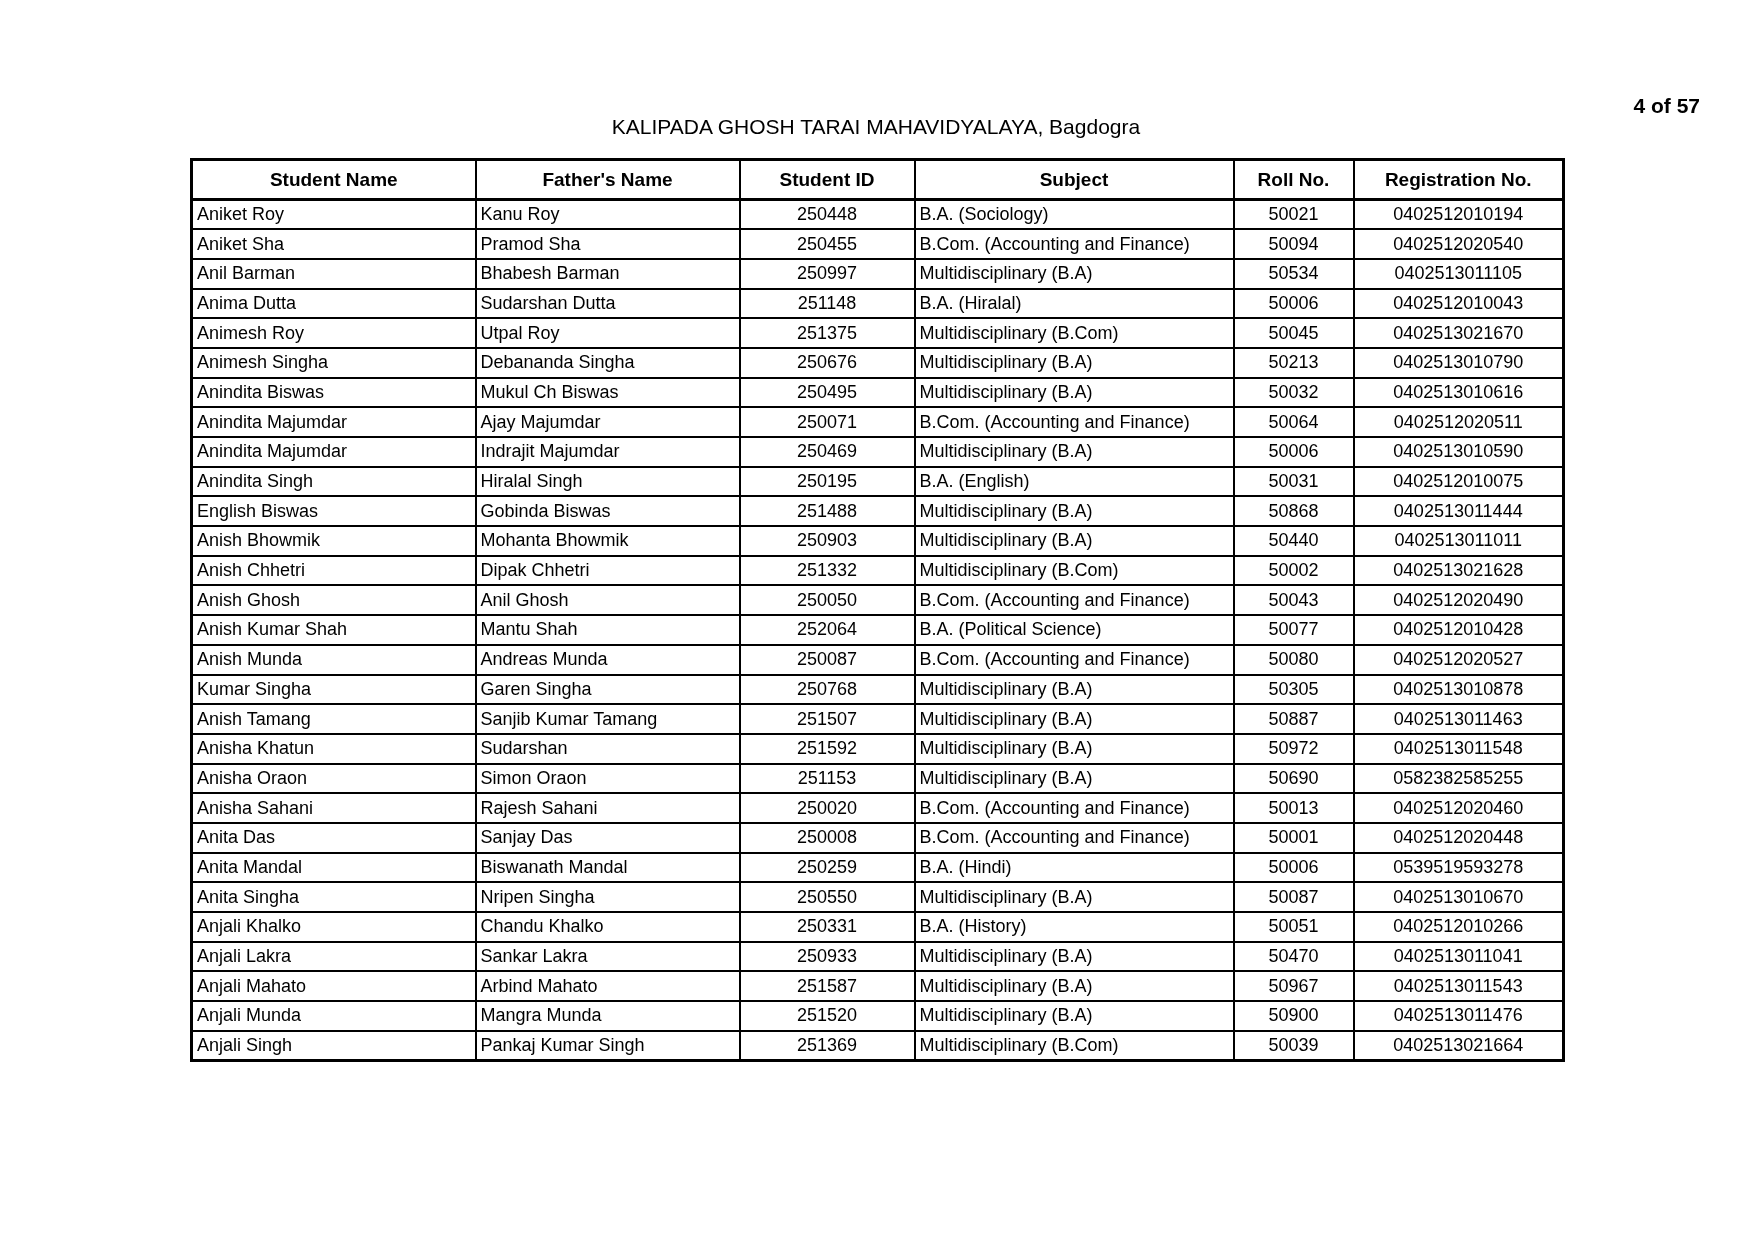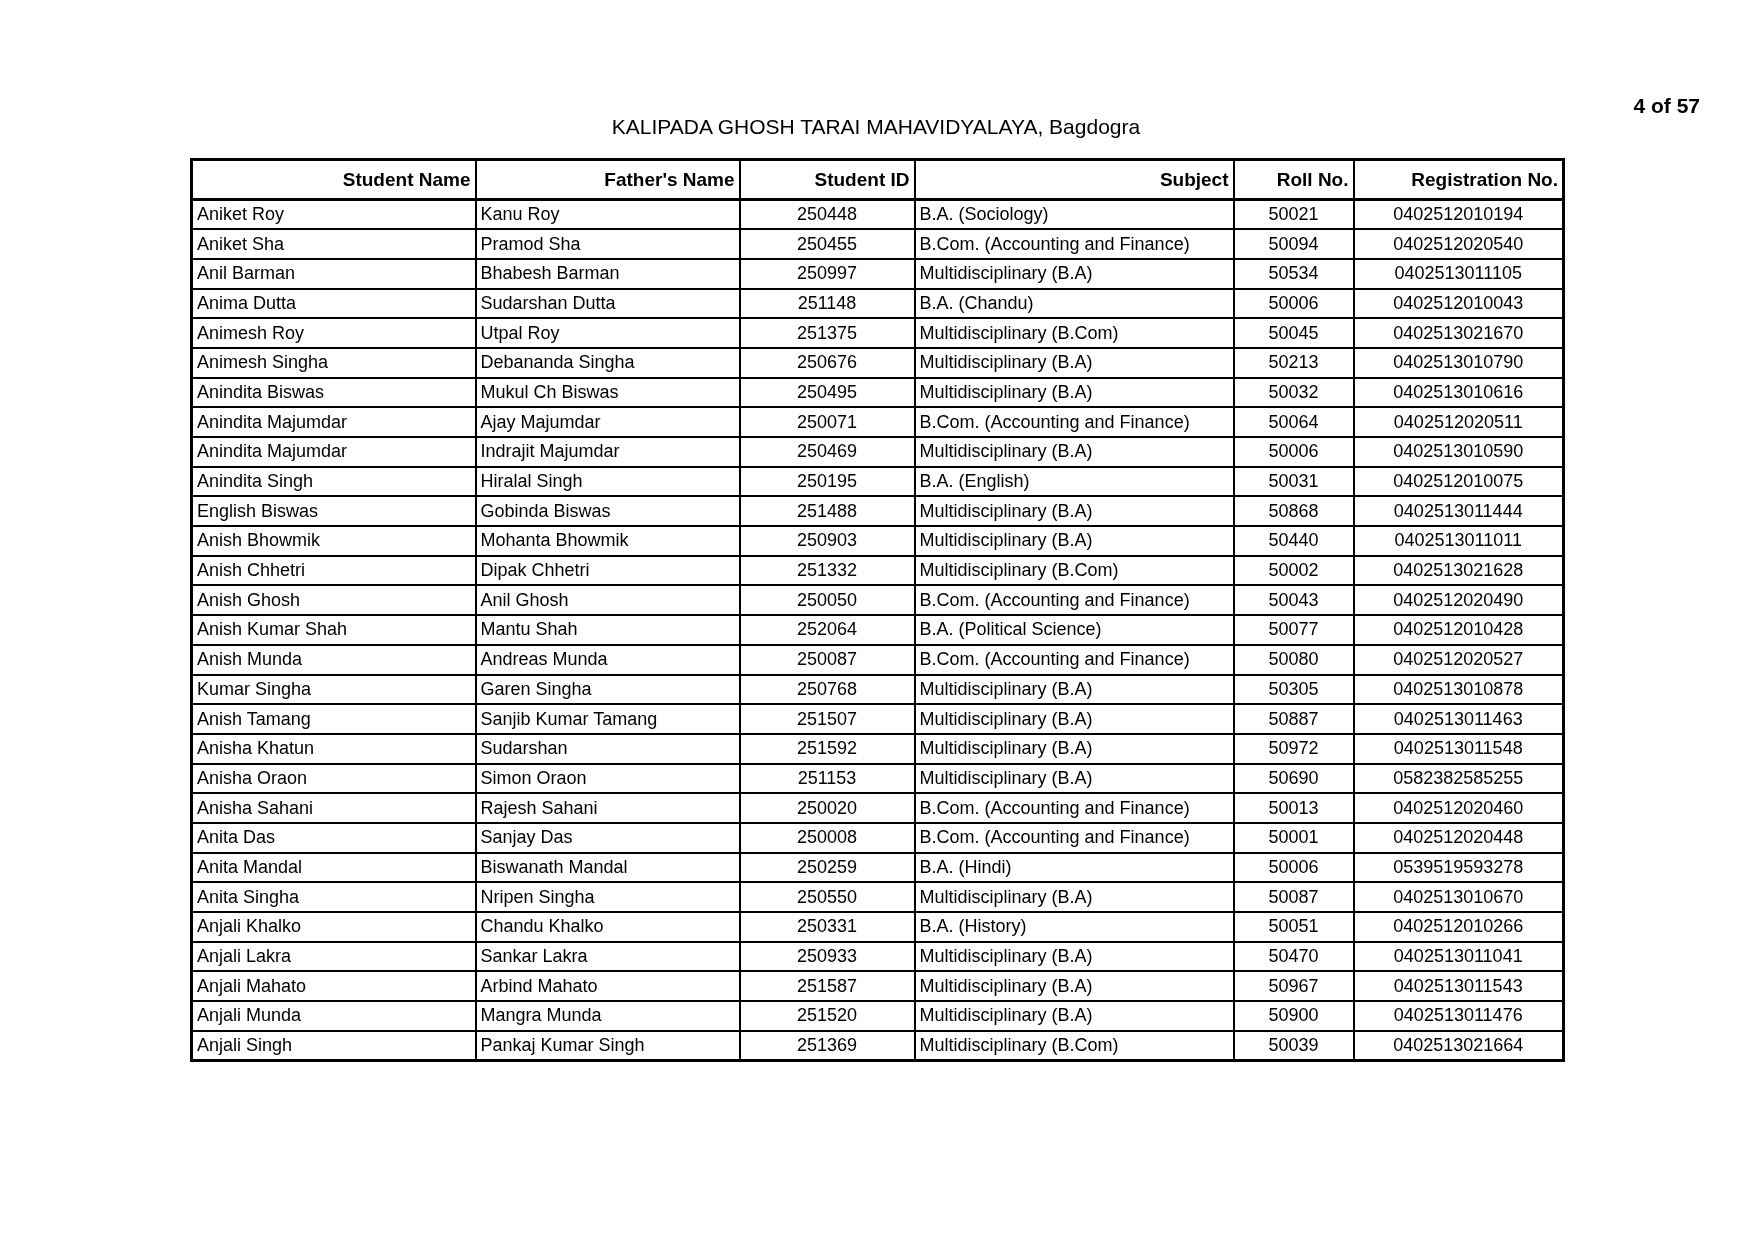--- a/index.html
+++ b/index.html
@@ -60,21 +60,21 @@
     padding: 0 4px;
     overflow: hidden;
     white-space: nowrap;
     vertical-align: middle;
   }
   table.roster { border: 3px solid #000000; }
   table.roster thead tr { height: 40px; }
   table.roster thead th {
     font-size: 19px;
     font-weight: bold;
-    text-align: right;
+    text-align: center;
     border-bottom-width: 3px;
   }
   table.roster tbody tr { height: 29.7px; }
   td.al { text-align: left; padding-left: 6px; }
   td.ac { text-align: center; }
 </style>
 </head>
 <body>
 
 <div id="page">
@@ -124,21 +124,21 @@
           <td class="al">Bhabesh Barman</td>
           <td class="ac">250997</td>
           <td class="al">Multidisciplinary (B.A)</td>
           <td class="ac">50534</td>
           <td class="ac">0402513011105</td>
         </tr>
         <tr>
           <td class="al">Anima Dutta</td>
           <td class="al">Sudarshan Dutta</td>
           <td class="ac">251148</td>
-          <td class="al">B.A. (Chandu)</td>
+          <td class="al">B.A. (Hiralal)</td>
           <td class="ac">50006</td>
           <td class="ac">0402512010043</td>
         </tr>
         <tr>
           <td class="al">Animesh Roy</td>
           <td class="al">Utpal Roy</td>
           <td class="ac">251375</td>
           <td class="al">Multidisciplinary (B.Com)</td>
           <td class="ac">50045</td>
           <td class="ac">0402513021670</td>

